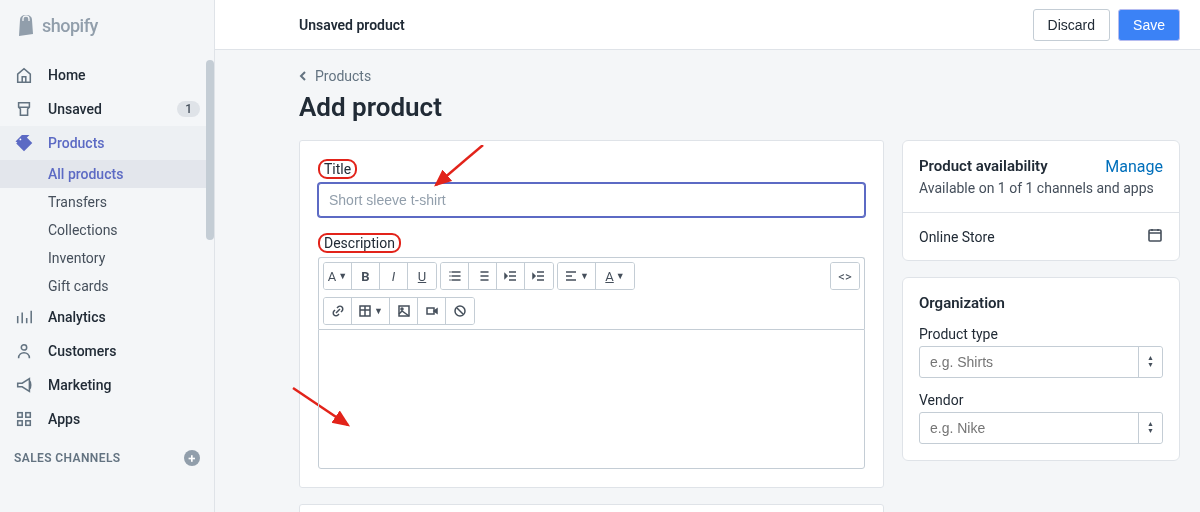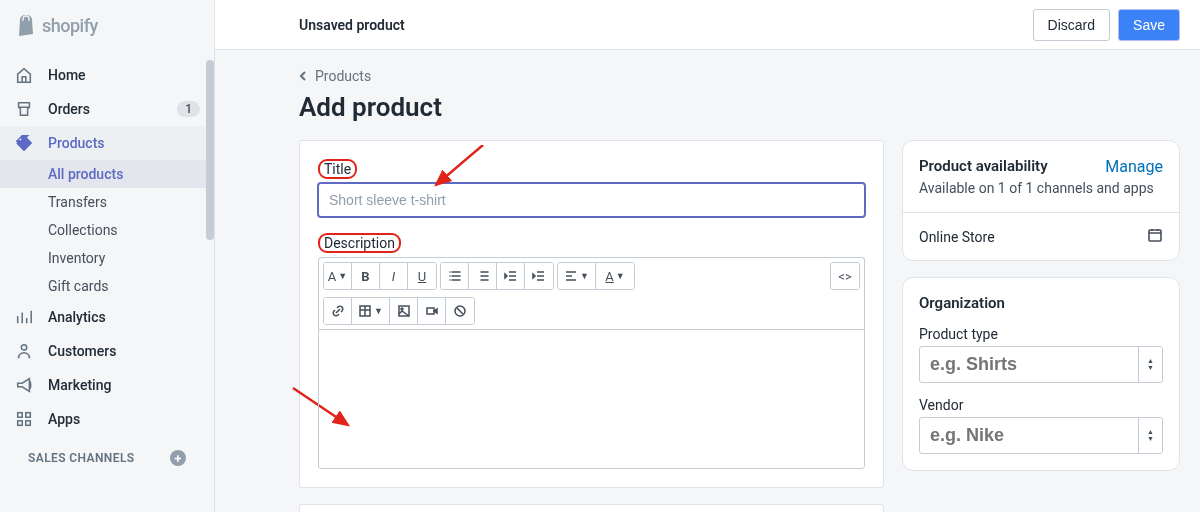--- a/index.html
+++ b/index.html
@@ -16,21 +16,21 @@
     .nav-item { display: flex; align-items: center; padding: 7px 14px; color: #212b36; cursor: pointer; gap: 14px; }
     .nav-item.active { background: #edf0f3; color: #5c6ac4; }
     .nav-item .nav-icon { width: 20px; height: 20px; display:flex; align-items:center; justify-content:center; flex-shrink: 0; }
     .nav-item .nav-icon svg { width:18px; height:18px; fill:none; stroke:#637381; stroke-width:1.7; }
     .nav-item.active .nav-icon svg { stroke: #5c6ac4; fill:#5c6ac4; }
     .nav-label { flex:1; font-weight:500; color:#212b36; }
     .badge { background:#dfe3e8; color:#454f5b; border-radius:10px; padding:1px 8px; font-size:12px; font-weight:500; }
     .sub-nav { padding-left: 0; }
     .sub-item { padding: 6px 14px 6px 48px; color: #454f5b; cursor:pointer; font-size:14px; }
     .sub-item.active { background:#e3e6ec; color:#5c6ac4; font-weight:500; }
-    .section-header { padding: 14px 28px 6px; font-size:12px; font-weight:600; color:#637381; letter-spacing:0.4px; display:flex; justify-content:space-between; align-items:center;text-align:center; }
+    .section-header { padding: 14px 14px 6px; font-size:12px; font-weight:600; color:#637381; letter-spacing:0.4px; display:flex; justify-content:space-between; align-items:center;text-align:center; }
     .sc-plus { width:16px; height:16px; border-radius:50%; background:#919eab; display:flex; align-items:center; justify-content:center; color:#fff; font-size:13px; font-weight:600; }
     
     
     .main { flex:1; display:flex; flex-direction:column; background:#f4f6f8; }
     .topbar { height:50px; background:#fff; border-bottom:1px solid #dfe3e8; display:flex; align-items:center; justify-content:space-between; padding:0 20px; }
     .topbar-title { font-weight:600; color:#212b36; margin-left: 64px; }
     .topbar-actions { display:flex; gap:8px; }
     .btn { padding:7px 14px; border-radius:3px; font-size:14px; cursor:pointer; font-weight:500;text-align:right; }
     .btn-secondary { background:#fff; border:1px solid #c4cdd5; color:#212b36; }
     .btn-primary { background:#3b82f6; border:1px solid #b6bcf0; color:#fff; }
@@ -57,32 +57,32 @@
     .rte-btn { width:28px; height:26px; display:flex; align-items:center; justify-content:center; background:#fff; cursor:pointer; font-size:13px; color:#454f5b; border-right:1px solid #c4cdd5; }
     .rte-btn:last-child { border-right:none; }
     .rte-btn svg { width:14px;height:14px;fill:none;stroke:#454f5b;stroke-width:1.5; }
     .rte-caret { font-size:9px; color:#454f5b; margin-left:2px; }
     .rte-code { margin-left:auto; }
     .rte-body { border:1px solid #c4cdd5; border-radius:0 0 3px 3px; min-height:140px; padding:8px; position:relative; }
     
     .arrow1 { position:absolute; top:4px; left:128px; pointer-events:none; }
     .arrow2 { position:absolute; top:150px; left:-30px; pointer-events:none; }
     
-    .side-card { background:#fff; border:1px solid #dfe3e8; border-radius:11px; margin-bottom:16px; }
+    .side-card { background:#fff; border:1px solid #dfe3e8; border-radius:6px; margin-bottom:16px; }
     .side-section { padding:16px; border-bottom:1px solid #dfe3e8; }
     .side-section:last-child { border-bottom:none; }
     .side-head { display:flex; justify-content:space-between; align-items:flex-start; }
     .side-title { font-weight:600; font-size:15px; }
     .link { color:#006fbb; cursor:pointer; font-size:16px; }
     .side-sub { color:#454f5b; font-size:14px; margin-top:4px; }
     .channel-row { display:flex; justify-content:space-between; align-items:center; padding:14px 16px; }
     .cal-icon svg { width:16px;height:16px;fill:none;stroke:#454f5b;stroke-width:1.6; }
     
     .select-wrap { position:relative; margin-top:4px; }
-    .select-input { width:100%; padding:7px 10px; border:1px solid #c4cdd5; border-radius:3px; font-size:18px; color:#0f172a;font-weight:bold; }
+    .select-input { width:100%; padding:7px 10px; border:1px solid #c4cdd5; border-radius:3px; font-size:14px; color:#0f172a; }
     .select-arrows { position:absolute; right:1px; top:1px; bottom:1px; width:24px; border-left:1px solid #c4cdd5; display:flex; flex-direction:column; align-items:center; justify-content:center; background:#fff; border-radius:0 3px 3px 0; }
     .select-arrows span { font-size:7px; color:#454f5b; line-height:7px; }
     .side-field { margin-bottom:14px; }
   </style>
 </head>
 <body>
 
 <div class="app">
 
   <div class="sidebar">
@@ -102,21 +102,21 @@
             </svg>
           </span>
         <span class="nav-label">Home</span>
       </div>
       <div class="nav-item">
         <span class="nav-icon">
             <svg viewBox="0 0 20 20">
               <path d="M4 3h12v5l-2 2v7H6v-7L4 8z M4 8h12"></path>
             </svg>
           </span>
-        <span class="nav-label">Orders</span>
+        <span class="nav-label">Unsaved</span>
         <span class="badge">1</span>
       </div>
       <div class="nav-item active">
         <span class="nav-icon">
             <svg viewBox="0 0 20 20">
               <path d="M2 8l6-6h6l-8 8z M10 2l8 8-8 8-8-8" fill="#5c6ac4" stroke="#5c6ac4"></path>
               <circle cx="6" cy="6" r="1" fill="#fff" stroke="none"></circle>
             </svg>
           </span>
         <span class="nav-label" style="color:#5c6ac4">Products</span>

